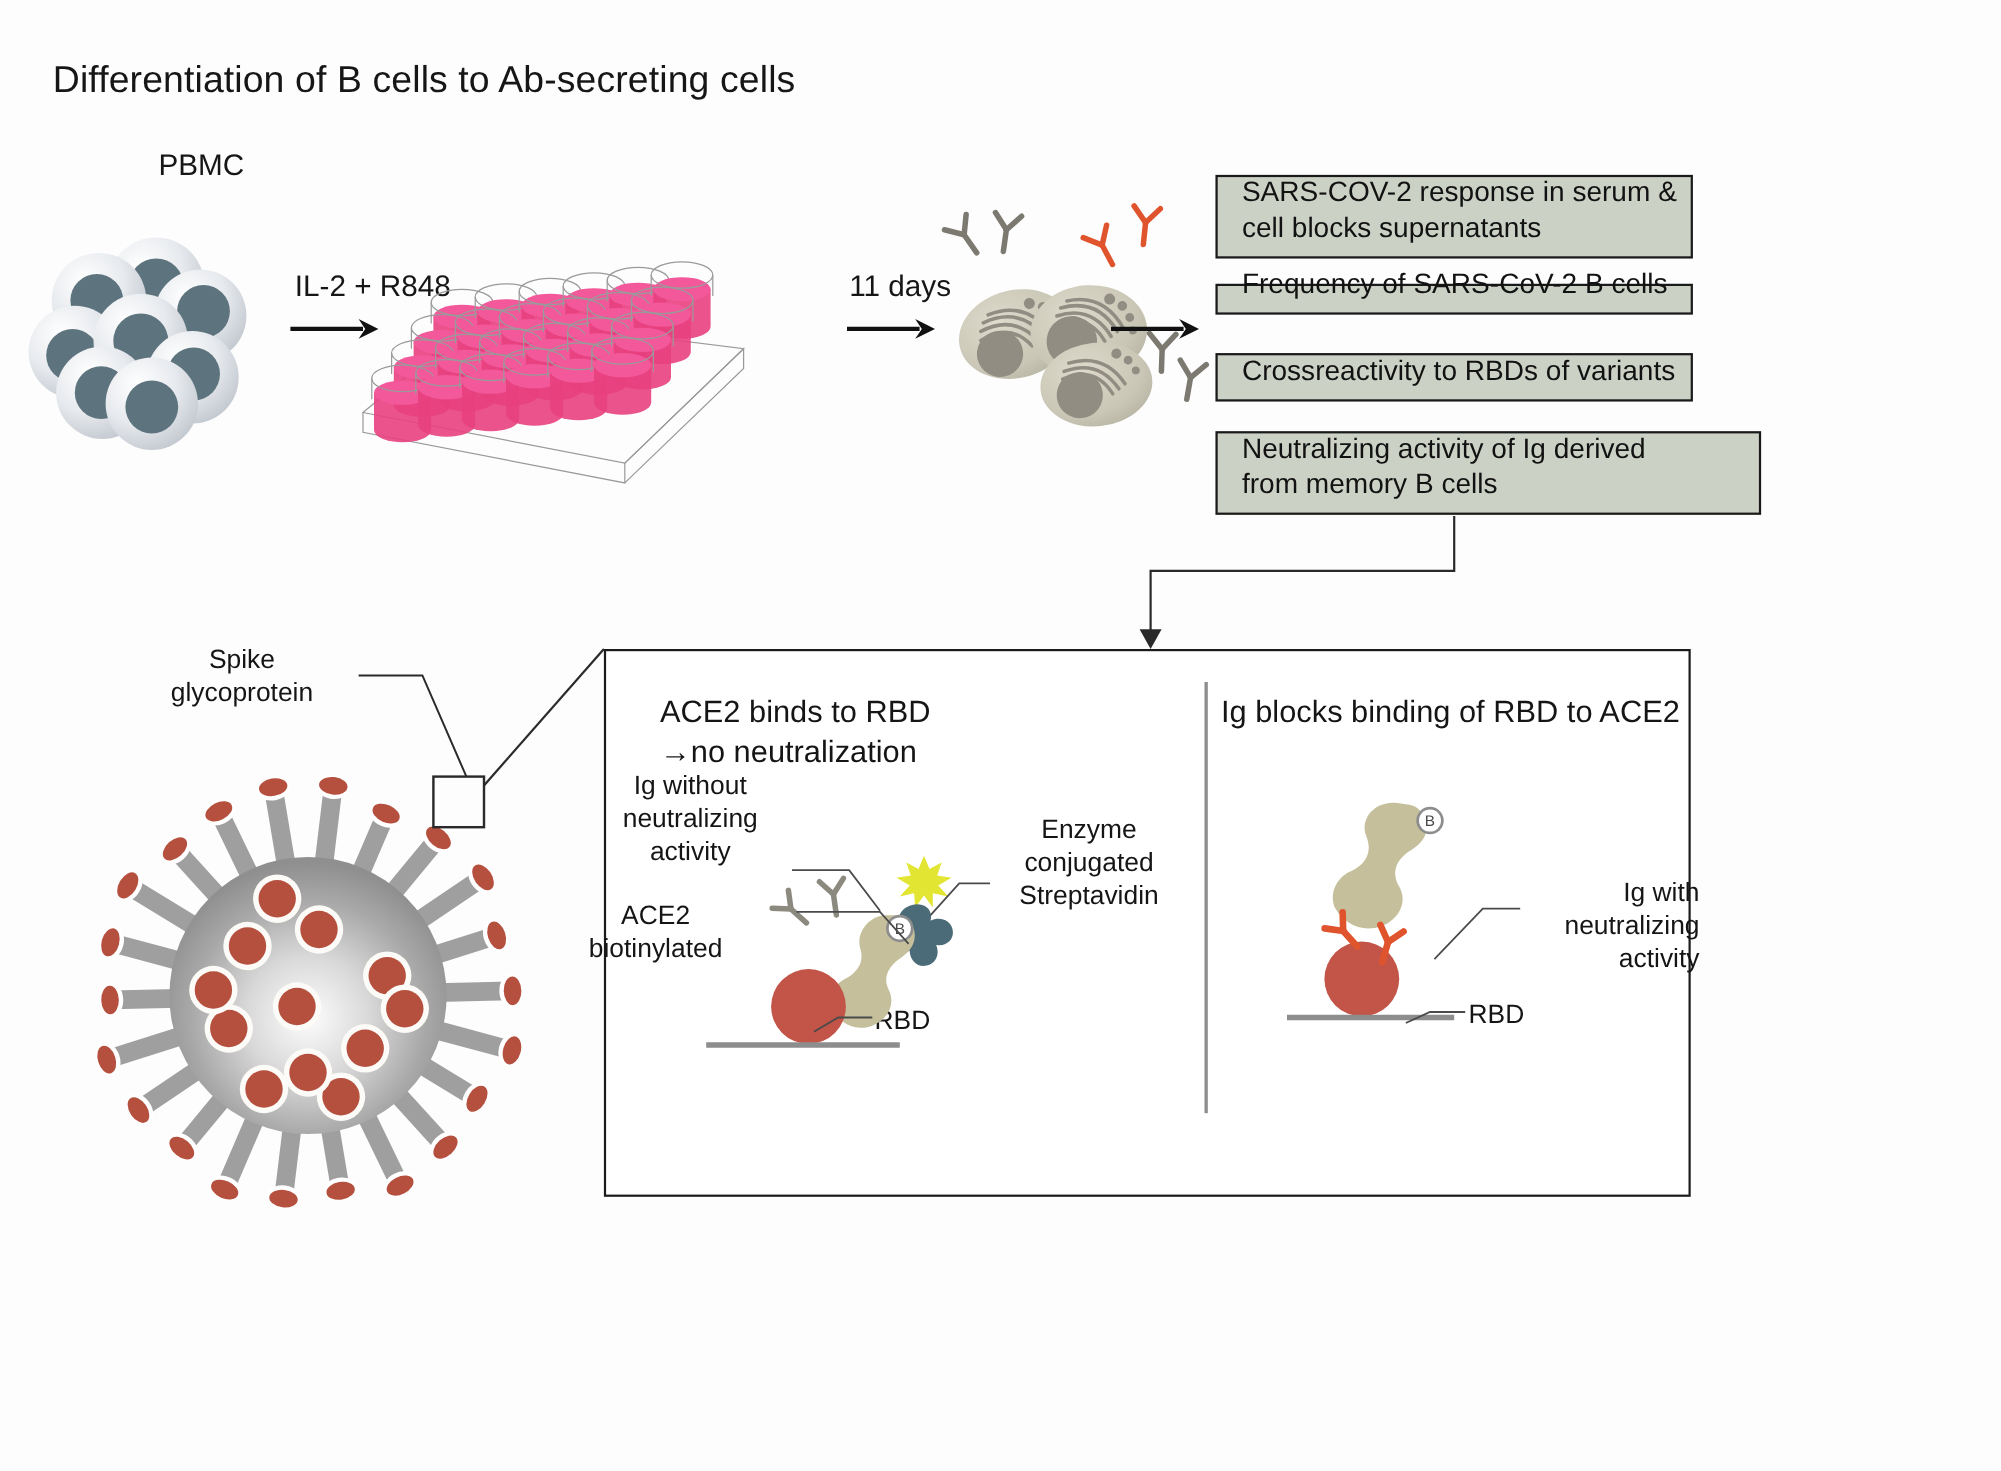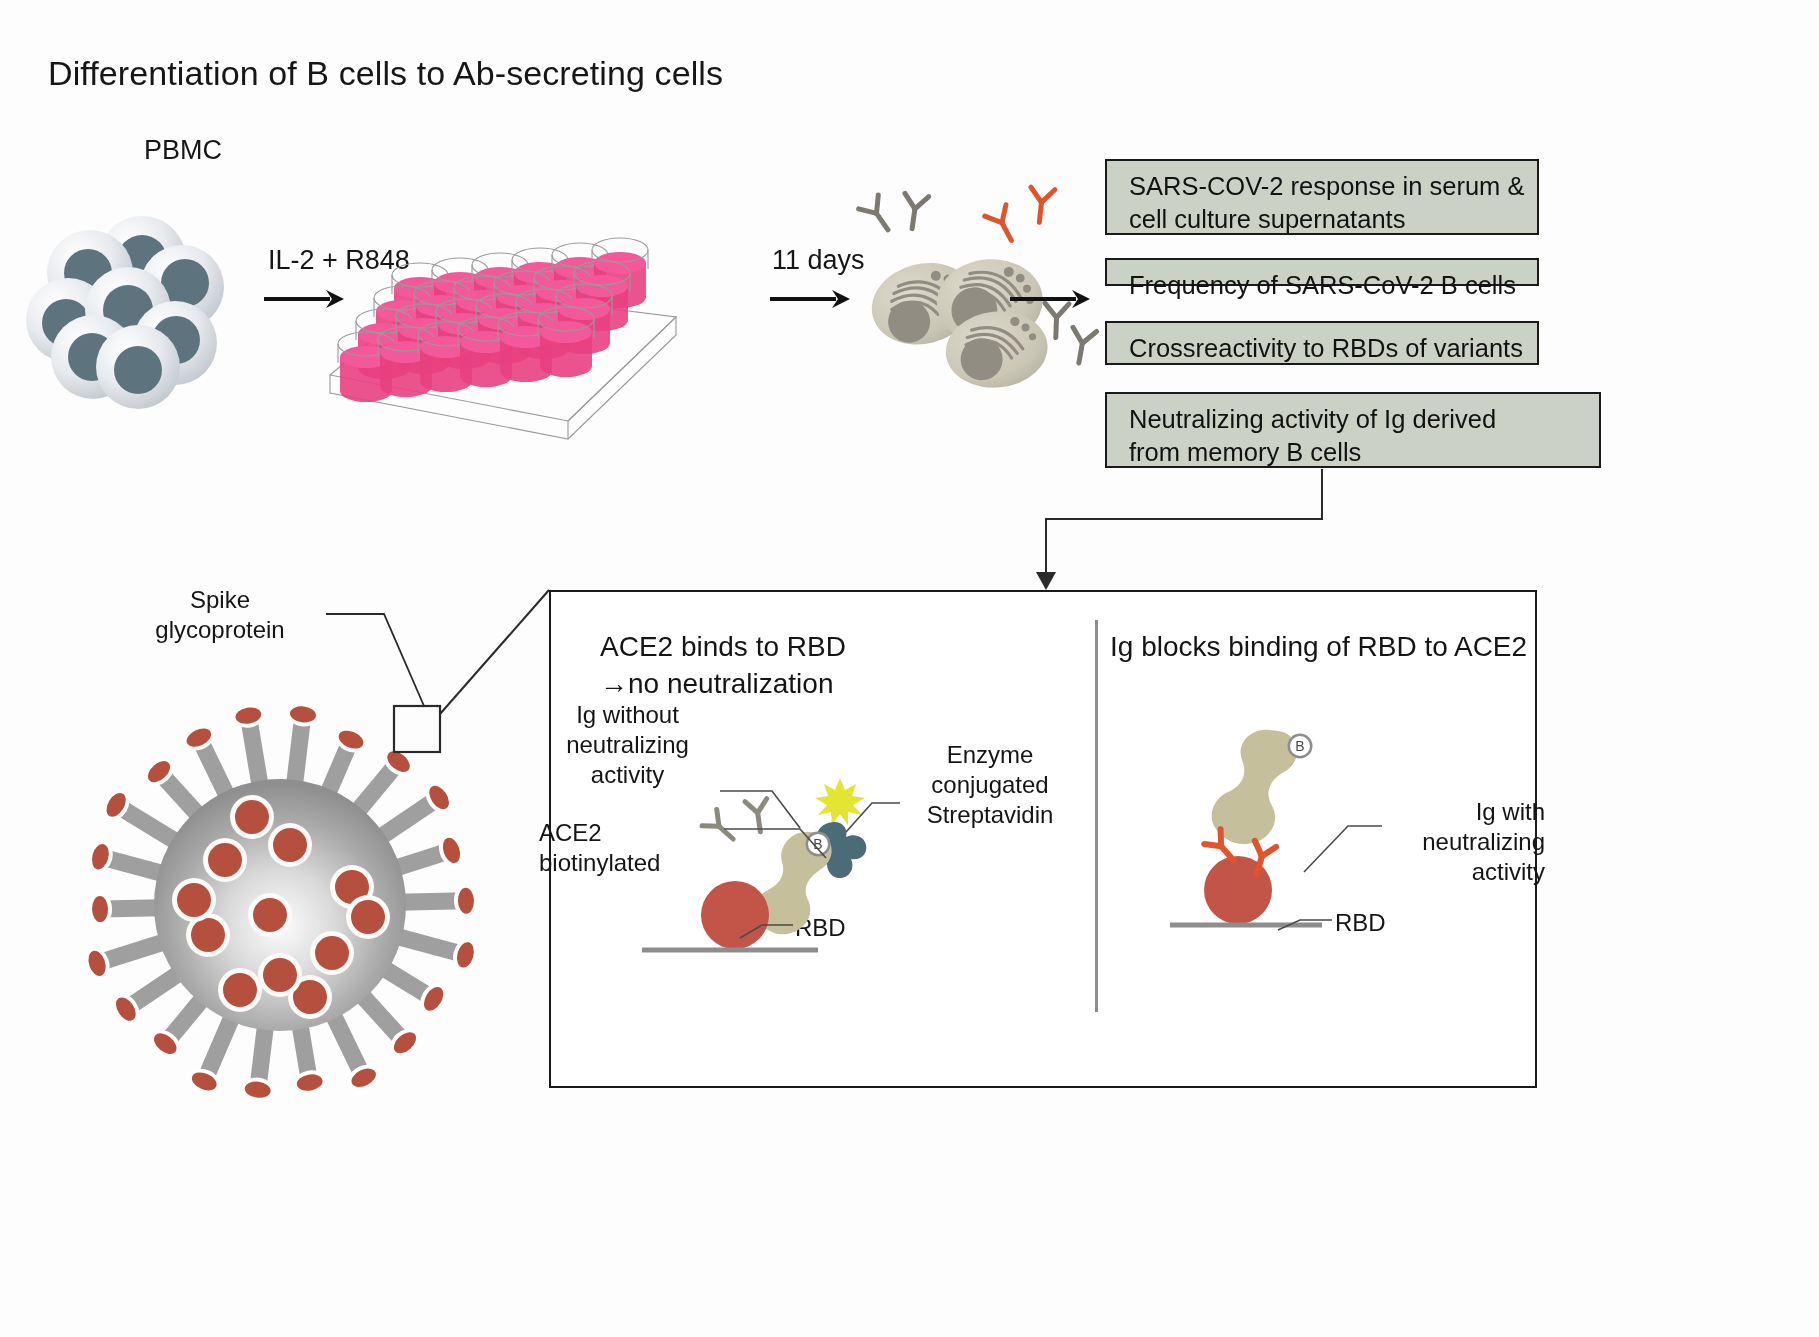--- a/index.html
+++ b/index.html
@@ -52,21 +52,21 @@
   
   .resbox {
     background: #ccd1c5;
     border: 2.5px solid #1a1a1a;
     font-size: 25.5px;
     line-height: 1.28;
     color: #121212;
     padding: 9px 0 9px 22px;
     display: flex;
     flex-direction: column;
-    justify-content: flex-start;
+    justify-content: flex-end;
   }
   #rbox0 { left: 1105px; top: 159px; width: 434px; height: 76px; }
   #rbox1 { left: 1105px; top: 258px; width: 434px; height: 28px; }
   #rbox2 { left: 1105px; top: 321px; width: 434px; height: 44px; }
   #rbox3 { left: 1105px; top: 392px; width: 496px; height: 76px; }
 
   
   #detail-panel {
     left: 549px; top: 590px;
     width: 988px; height: 498px;
@@ -89,21 +89,21 @@
 
   
   .callout {
     font-size: 24px;
     line-height: 1.26;
     color: #151515;
   }
 
   #lbl-spike  { left: 120px; top: 585px; width: 200px; text-align: center; }
   #lbl-ig-without { left: 540px; top: 700px; width: 175px; text-align: center; }
-  #lbl-ace2-bio { left: 539px; top: 818px; width: 188px; text-align: left; }
+  #lbl-ace2-bio { left: 502px; top: 818px; width: 188px; text-align: center; }
   #lbl-enzyme { left: 905px; top: 740px; width: 170px; text-align: center; }
   #lbl-rbd-left { left: 795px; top: 913px; width: 90px; }
   #lbl-ig-with { left: 1385px; top: 797px; width: 160px; text-align: right; }
   #lbl-rbd-right { left: 1335px; top: 908px; width: 90px; }
 
   
   #lines { left: 0; top: 0; width: 1819px; height: 1337px; pointer-events: none; }
 
   svg { display: block; overflow: visible; }
 </style>
@@ -412,21 +412,21 @@
 
   <div class="abs" style="left:1010px; top:288px;">
     <svg width="82" height="22" viewBox="0 0 82 22">
       <line x1="0" y1="11" x2="66" y2="11" stroke="#111" stroke-width="4"></line>
       <path d="M62 2 L80 11 L62 20 L68 11 Z" fill="#111"></path>
     </svg>
   </div>
 
   <div class="abs resbox" id="rbox0">
     <span>SARS-COV-2 response in serum &amp;</span>
-    <span>cell culture supernatants</span>
+    <span>cell blocks supernatants</span>
   </div>
   <div class="abs resbox" id="rbox1">
     <span>Frequency of SARS-CoV-2 B cells</span>
   </div>
   <div class="abs resbox" id="rbox2">
     <span>Crossreactivity to RBDs of variants</span>
   </div>
   <div class="abs resbox" id="rbox3">
     <span>Neutralizing activity of Ig derived</span>
     <span>from memory B cells</span>

